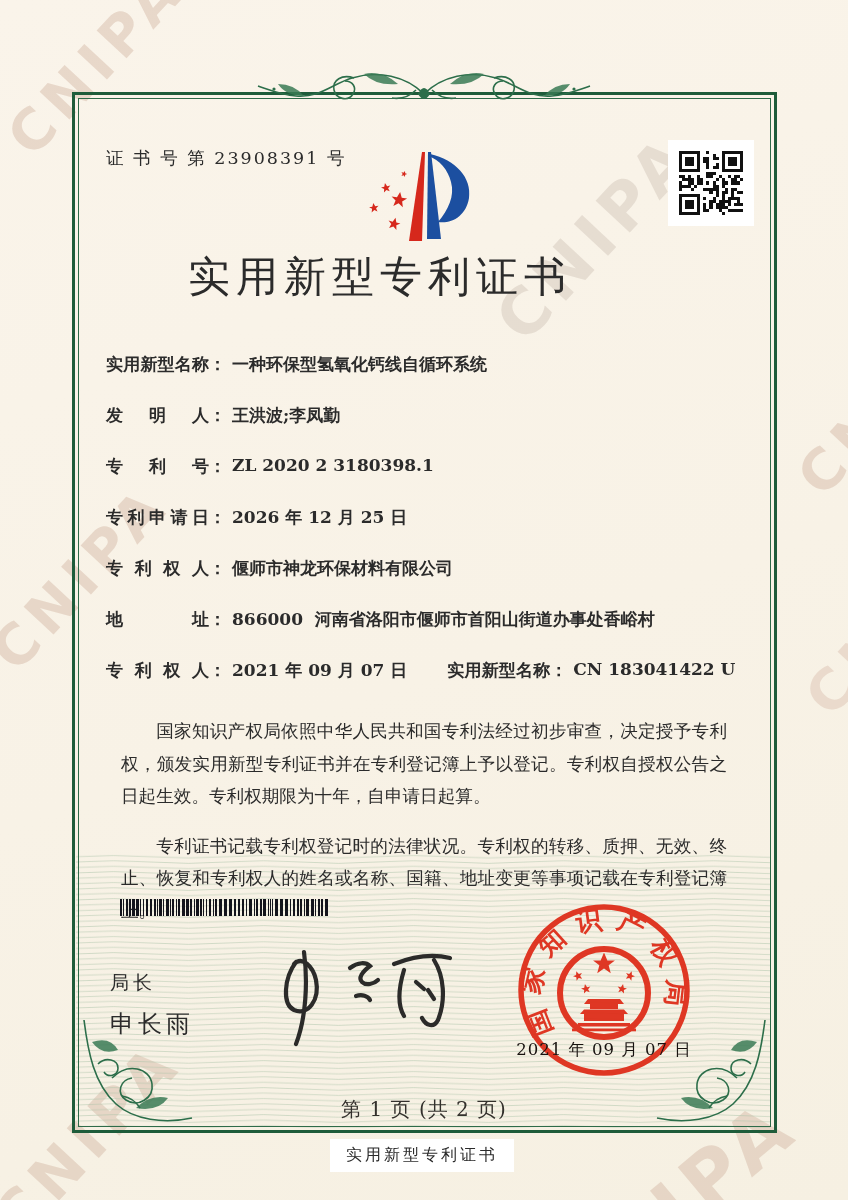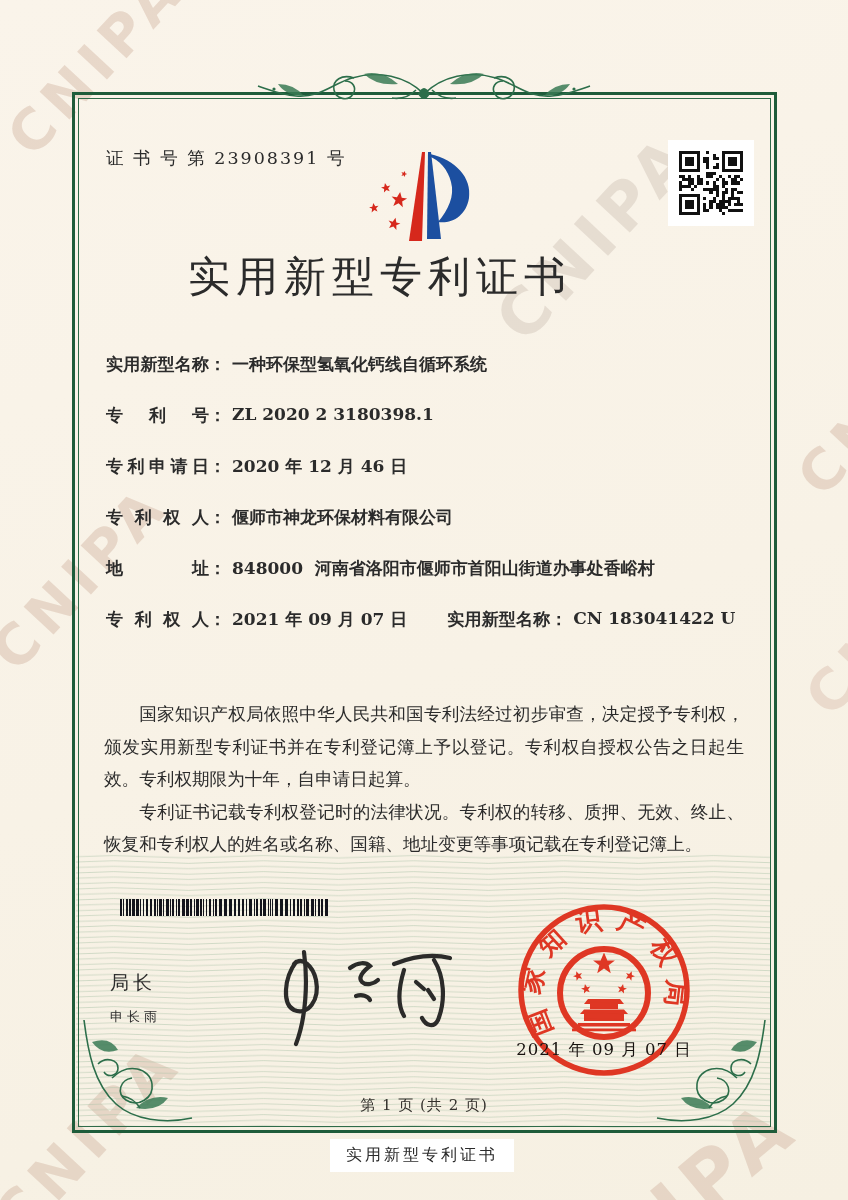--- a/index.html
+++ b/index.html
@@ -20,34 +20,34 @@
   .title{position:absolute;left:0;top:249px;width:760px;text-align:center;font-size:42px;
          font-weight:normal;letter-spacing:6px;z-index:4;}
   .fields{position:absolute;left:106px;top:353px;width:620px;z-index:4;font-size:17px;}
   .frow{height:22px;margin-bottom:29px;white-space:nowrap;font-weight:bold;}
   .flabel{display:inline-block;width:103px;text-align:justify;text-align-last:justify;vertical-align:top;}
   .fcolon{display:inline-block;vertical-align:top;}
   .fvalue{display:inline-block;margin-left:6px;white-space:pre-wrap;vertical-align:top;}
   .pair2{margin-left:40px;}
   .paras{position:absolute;left:104px;top:698px;width:640px;z-index:4;font-size:17.6px;
          line-height:32.5px;text-align:justify;}
-  .paras p{margin:0;text-indent:2em;}
+  .paras p{margin:17px;text-indent:2em;}
   .barcode{position:absolute;left:120px;top:899px;width:216px;height:17px;z-index:4;
            display:flex;align-items:stretch;}
   .barcode div{background:#14141c;}
   .sig-title{position:absolute;left:110px;top:970px;z-index:4;
              font-family:"DejaVu Sans","Liberation Sans",sans-serif;font-size:19px;letter-spacing:4px;}
   .sig-name{position:absolute;left:110px;top:1008px;z-index:4;
-            font-family:"DejaVu Sans","Liberation Sans",sans-serif;font-size:13px;letter-spacing:4px;}
+            font-family:"DejaVu Sans","Liberation Sans",sans-serif;font-size:24px;letter-spacing:4px;}
   .sigsvg{position:absolute;left:238px;top:938px;z-index:4;}
   .seal{position:absolute;left:512px;top:898px;z-index:5;opacity:0.93;}
   .sealdate{position:absolute;left:516px;top:1039px;width:176px;text-align:center;z-index:6;
             font-size:16.5px;letter-spacing:1px;color:#17120f;}
   .pageno{position:absolute;left:0;top:1096px;width:848px;text-align:center;z-index:4;
-          font-size:15px;letter-spacing:1px;color:#33302c;}
+          font-size:20px;letter-spacing:1px;color:#33302c;}
   .contnote{position:absolute;left:330px;top:1139px;background:#ffffff;padding:6px 16px;z-index:4;
             font-size:16px;letter-spacing:3px;color:#2b2b2b;}
   .flourish-top{position:absolute;left:254px;top:60px;z-index:3;}
   .corner-bl{position:absolute;left:78px;top:1016px;z-index:3;}
   .corner-br{position:absolute;left:653px;top:1016px;z-index:3;transform:scaleX(-1);}
 </style>
 </head>
 <body>
 
 <div class="page">
@@ -256,30 +256,33 @@
       </svg>
   </div>
 
   <div class="title">实用新型专利证书</div>
 
   <div class="fields">
     <div class="frow">
       <span class="flabel">实用新型名称</span><span class="fcolon">：</span><span class="fvalue">一种环保型氢氧化钙线自循环系统</span>
     </div>
     <div class="frow">
+      <span class="flabel">发明人</span><span class="fcolon">：</span><span class="fvalue">王洪波;李凤勤</span>
+    </div>
+    <div class="frow">
       <span class="flabel">专利号</span><span class="fcolon">：</span><span class="fvalue">ZL 2020 2 3180398.1</span>
     </div>
     <div class="frow">
-      <span class="flabel">专利申请日</span><span class="fcolon">：</span><span class="fvalue">2020 年 12 月 46 日</span>
+      <span class="flabel">专利申请日</span><span class="fcolon">：</span><span class="fvalue">2026 年 12 月 25 日</span>
     </div>
     <div class="frow">
       <span class="flabel">专利权人</span><span class="fcolon">：</span><span class="fvalue">偃师市神龙环保材料有限公司</span>
     </div>
     <div class="frow">
-      <span class="flabel">地址</span><span class="fcolon">：</span><span class="fvalue">848000  河南省洛阳市偃师市首阳山街道办事处香峪村</span>
+      <span class="flabel">地址</span><span class="fcolon">：</span><span class="fvalue">866000  河南省洛阳市偃师市首阳山街道办事处香峪村</span>
     </div>
     <div class="frow">
       <span class="flabel">专利权人</span><span class="fcolon">：</span><span class="fvalue">2021 年 09 月 07 日</span><span class="pair2"><span class="flabel">实用新型名称</span><span class="fcolon">：</span><span class="fvalue">CN 183041422 U</span></span>
     </div>
   </div>
 
   <div class="paras">
     <p>国家知识产权局依照中华人民共和国专利法经过初步审查，决定授予专利权，颁发实用新型专利证书并在专利登记簿上予以登记。专利权自授权公告之日起生效。专利权期限为十年，自申请日起算。</p>
     <p>专利证书记载专利权登记时的法律状况。专利权的转移、质押、无效、终止、恢复和专利权人的姓名或名称、国籍、地址变更等事项记载在专利登记簿上。</p>
   </div>

